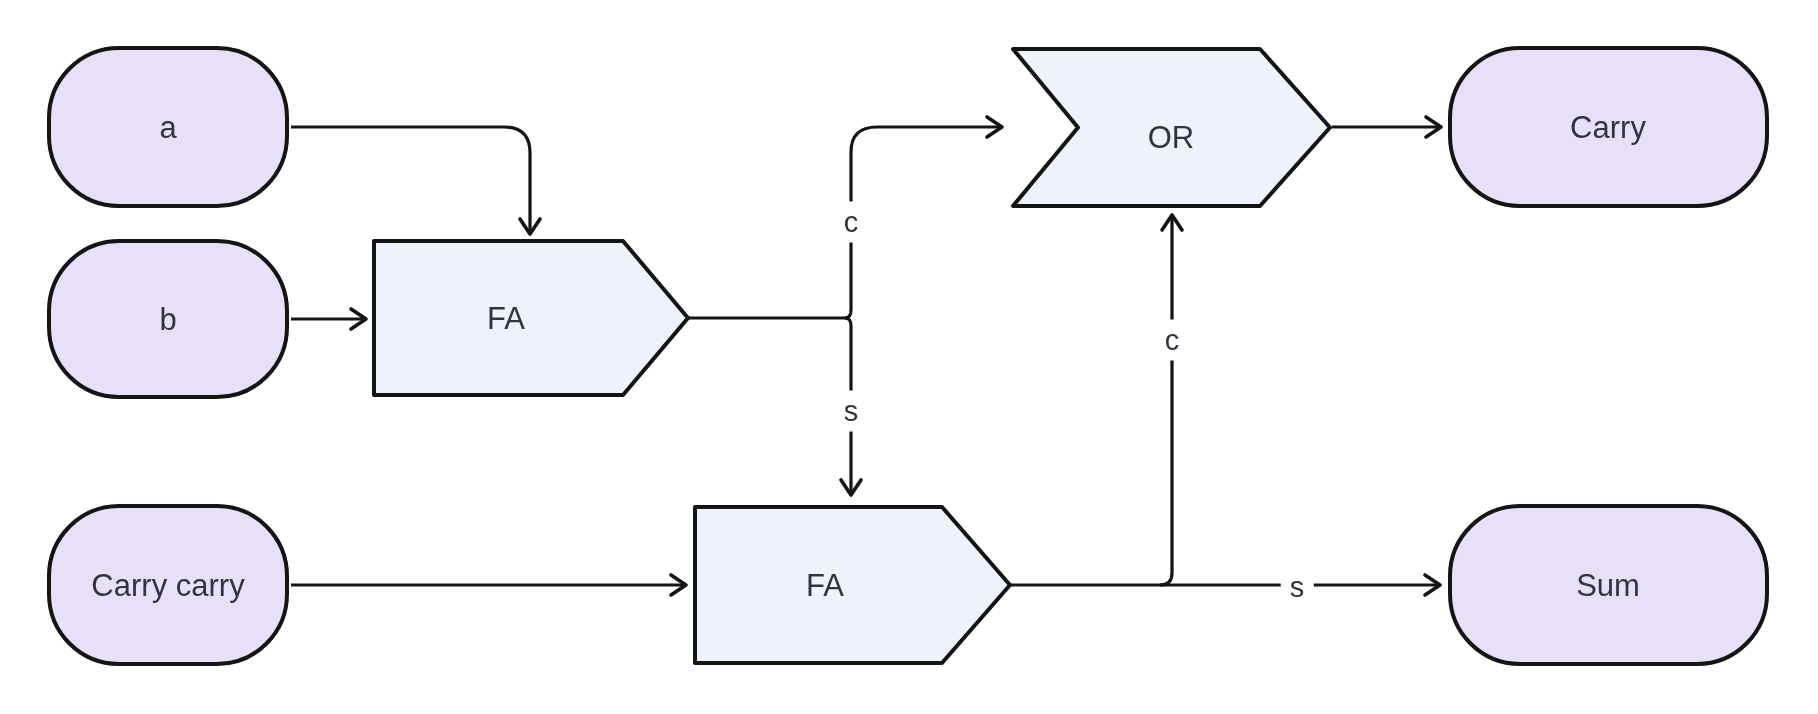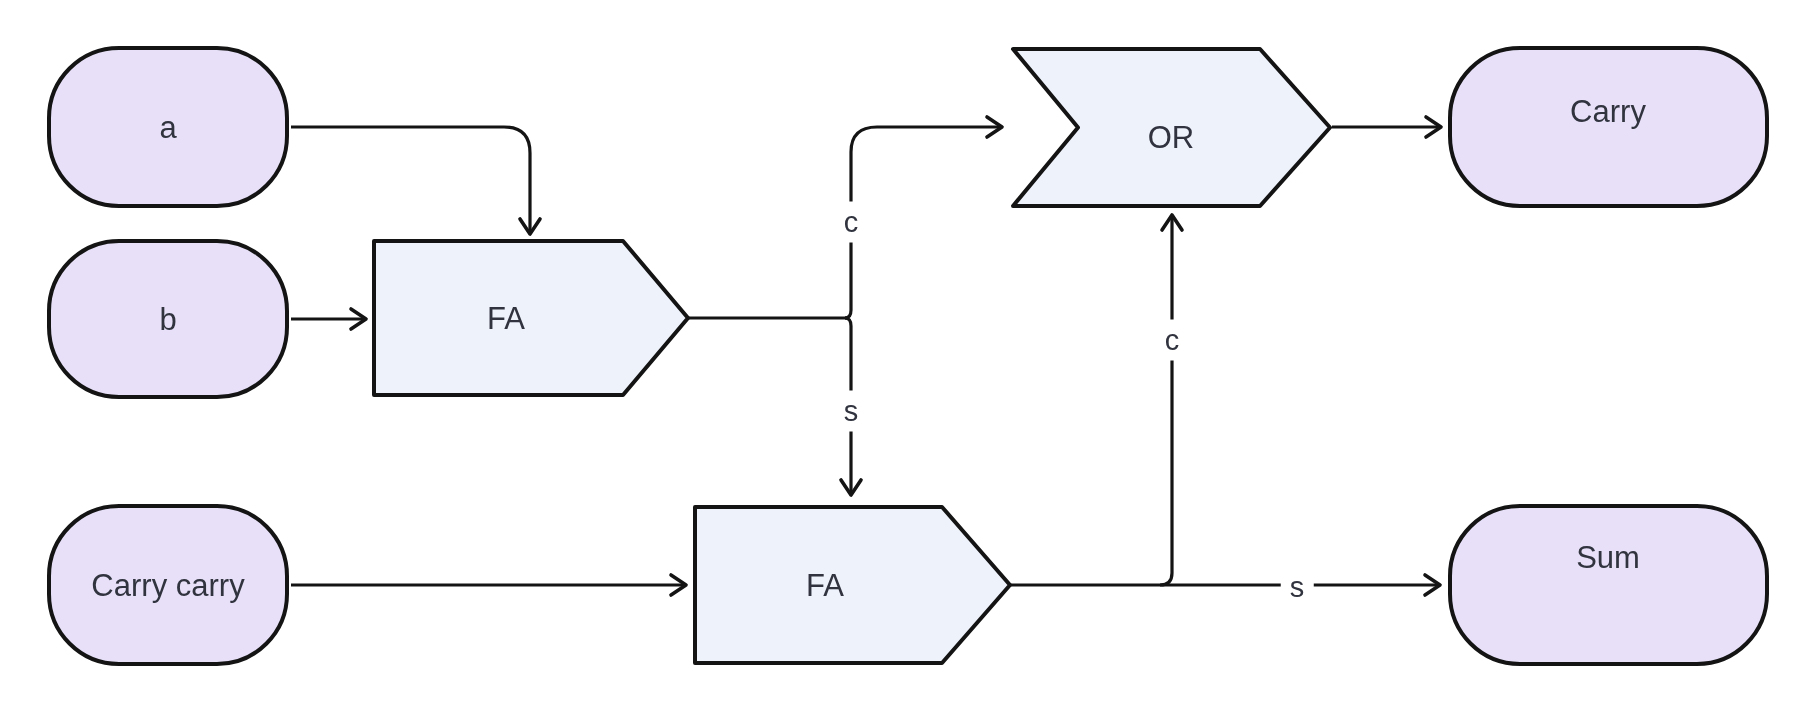--- a/index.html
+++ b/index.html
@@ -65,21 +65,21 @@
     <polygon class="shape-process" points="695,507 942,507 1010,585 942,663 695,663"></polygon>
     <polygon class="shape-process" points="1013,49 1260,49 1330,127.5 1260,206 1013,206 1078,127.5"></polygon>
   </svg>
 
   <div class="node-label" style="left:168px;top:127px">a</div>
   <div class="node-label" style="left:168px;top:319px">b</div>
   <div class="node-label" style="left:168px;top:585px">Carry carry</div>
   <div class="node-label" style="left:506px;top:318px">FA</div>
   <div class="node-label" style="left:825px;top:585px">FA</div>
   <div class="node-label" style="left:1171px;top:137px">OR</div>
-  <div class="node-label" style="left:1608px;top:111px">Carry</div>
-  <div class="node-label" style="left:1608px;top:557px">Sum</div>
+  <div class="node-label" style="left:1608px;top:127px">Carry</div>
+  <div class="node-label" style="left:1608px;top:585px">Sum</div>
 
   <div class="edge-label" style="left:851px;top:222px">c</div>
   <div class="edge-label" style="left:851px;top:411px">s</div>
   <div class="edge-label" style="left:1172px;top:340px">c</div>
   <div class="edge-label" style="left:1297px;top:587px">s</div>
 
 </div>
 
 </body></html>

